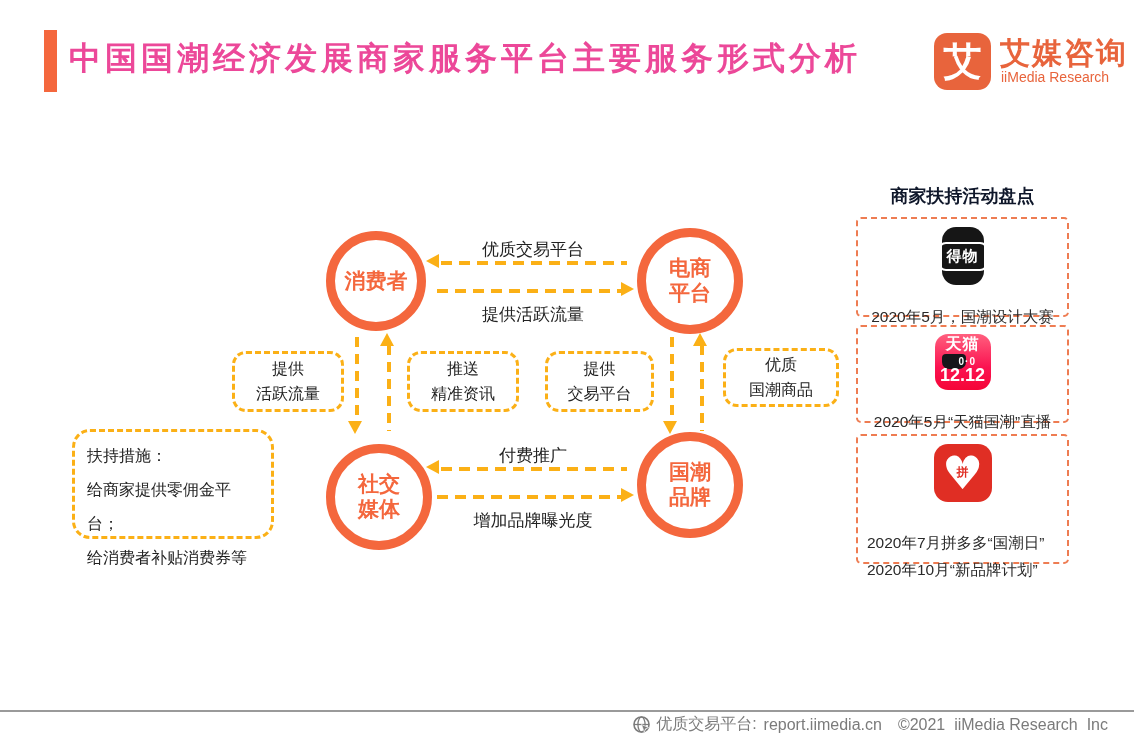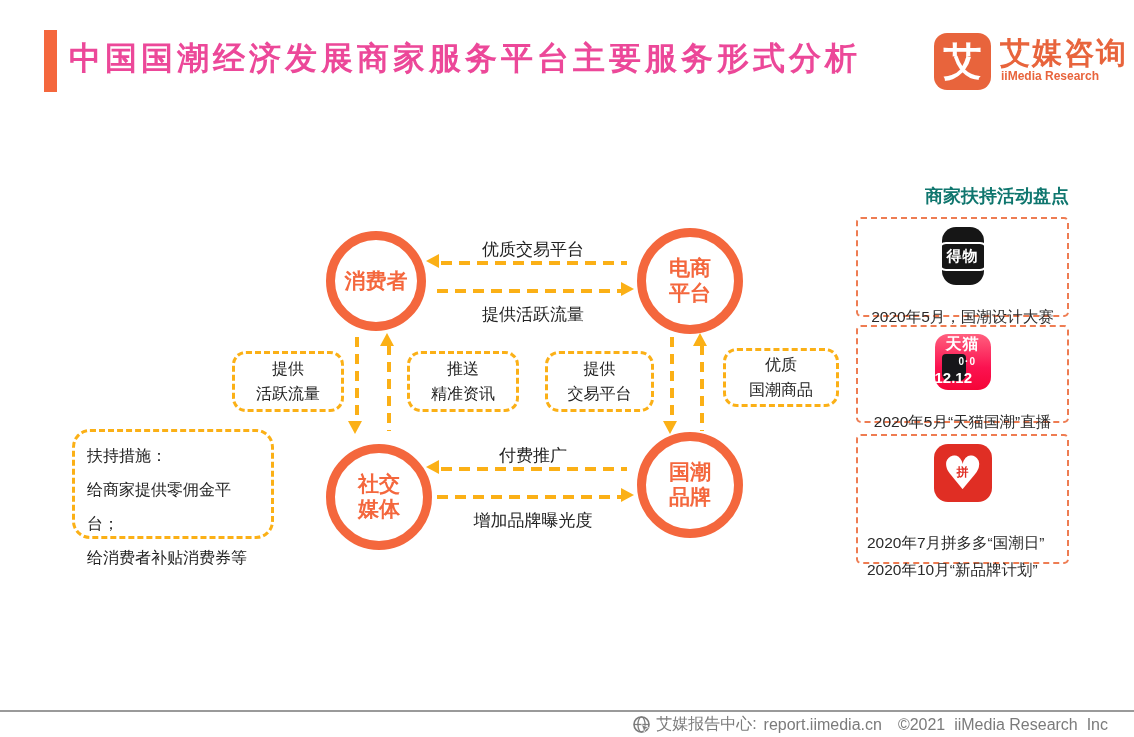--- a/index.html
+++ b/index.html
@@ -5,21 +5,21 @@
   * { margin:0; padding:0; box-sizing:border-box; }
   html,body { background:#fff; }
   body { font-family:"Liberation Sans","DejaVu Sans",sans-serif; }
   #canvas { position:relative; width:1134px; height:737px; background:#fff; overflow:hidden; margin:0 auto; }
 
   
   .accent-bar { position:absolute; left:44px; top:30px; width:13px; height:62px; background:#F4673D; }
   .page-title { position:absolute; left:69px; top:37px; font-size:32px; font-weight:bold; letter-spacing:4px; color:#ec4899; white-space:nowrap; }
   .logo-mark { position:absolute; left:934px; top:33px; width:57px; height:57px; background:#E8643C; border-radius:13px; color:#fff; font-size:38px; font-weight:bold; display:flex; align-items:center; justify-content:center; }
   .logo-cn { position:absolute; left:1000px; top:33px; font-size:30px; font-weight:bold; letter-spacing:2px; color:#E8643C; white-space:nowrap;text-align:right; }
-  .logo-en { position:absolute; left:1001px; top:69px; font-size:12px; font-weight:bold; color:#E8643C; white-space:nowrap; }
+  .logo-en { position:absolute; left:1001px; top:69px; font-size:14px; font-weight:normal; color:#E8643C; white-space:nowrap; }
 
   
   .node { position:absolute; border:9px solid #F4673D; border-radius:50%; background:#fff; color:#F4673D; font-weight:bold; font-size:21px; line-height:1.18; display:flex; align-items:center; justify-content:center; text-align:center; white-space:pre-line; }
   .n-consumer  { left:326px; top:231px; width:100px; height:100px; }
   .n-ecom      { left:637px; top:228px; width:106px; height:106px; }
   .n-social    { left:326px; top:444px; width:106px; height:106px; }
   .n-brand     { left:637px; top:432px; width:106px; height:106px; }
 
   
   .dash-h { position:absolute; height:4px; background:repeating-linear-gradient(90deg,#FBB016 0 11px,transparent 11px 18px); }
@@ -35,37 +35,37 @@
   
   .gold-box { position:absolute; border:3px dashed #FBB016; border-radius:14px; background:#fff; font-size:16px; color:#222; line-height:1.55; display:flex; align-items:center; justify-content:center; text-align:center; white-space:pre-line; }
   .b1 { left:232px; top:351px; width:112px; height:61px; }
   .b2 { left:407px; top:351px; width:112px; height:61px; }
   .b3 { left:545px; top:351px; width:109px; height:61px; }
   .b4 { left:723px; top:348px; width:116px; height:59px; }
 
   .support-box { position:absolute; left:72px; top:429px; width:202px; height:110px; border:3px dashed #FBB016; border-radius:18px; padding:7px 12px; font-size:16px; color:#222; line-height:34px; white-space:pre-line; }
 
   
-  .sidebar-title { position:absolute; left:856px; top:184px; width:213px; text-align:right; font-size:18px; font-weight:bold; color:#0f766e; }
+  .sidebar-title { position:absolute; left:856px; top:184px; width:213px; text-align:center; font-size:18px; font-weight:bold; color:#0f172a; }
   .card { position:absolute; left:856px; width:213px; border:2px dashed #EE7C52; border-radius:5px; background:#fff; }
   .card1 { top:217px; height:100px; }
   .card2 { top:325px; height:98px; }
   .card3 { top:434px; height:130px; }
   .card-caption { position:absolute; width:100%; text-align:center; font-size:15.5px; color:#2a2a2a; white-space:nowrap;margin-top:19px; }
   .cap1 { top:69px; }
   .cap2 { top:66px; }
   .cap3 { top:74px; left:9px; width:196px; text-align:left; line-height:27px; white-space:normal; }
 
   .applogo { position:absolute; left:50%; transform:translateX(-50%); }
   .dewu { top:8px; width:42px; height:58px; border-radius:14px; background:#161616; display:flex; align-items:center; justify-content:center; }
   .dewu-inner { border:2.5px solid #fff; border-radius:8px; padding:3px 7px; color:#fff; font-weight:bold; font-size:15px; letter-spacing:1px; white-space:nowrap; }
   .tmall { top:7px; width:56px; height:56px; border-radius:13px; background:linear-gradient(180deg,#ff5f7e 0%,#fb1250 60%,#f50537 100%); }
   .tmall-top { margin-top:0; text-align:center; color:#fff; font-size:16px; font-weight:bold; letter-spacing:1px; }
-  .tmall-cat { position:absolute; top:20px; left:7px; right:25px; height:27px; background:#16161a; border-radius:4px 4px 7px 7px; color:#fff; font-size:10px; font-weight:bold; text-align:center; line-height:15px; letter-spacing:1px;padding-left:17px; }
-  .tmall-bottom { position:absolute; bottom:4px; width:100%; text-align:left; color:#fff; font-size:15px; font-weight:bold; }
+  .tmall-cat { position:absolute; top:20px; left:7px; right:25px; height:15px; background:#16161a; border-radius:4px 4px 7px 7px; color:#fff; font-size:10px; font-weight:bold; text-align:center; line-height:15px; letter-spacing:1px;padding-left:17px; }
+  .tmall-bottom { position:absolute; bottom:4px; width:100%; text-align:center; color:#fff; font-size:18px; font-weight:bold; }
   .pdd { top:8px; width:58px; height:58px; border-radius:14px; background:#E02E24; display:flex; align-items:center; justify-content:center; }
   .pdd-heart { color:#fff; font-size:46px; line-height:1; font-family:"DejaVu Sans",sans-serif; }
   .pdd-char { position:absolute; top:20px; left:50%; transform:translateX(-50%); color:#E02E24; font-size:12px; font-weight:bold; }
 
   
   .footer-line { position:absolute; left:0; top:710px; width:1134px; height:2px; background:#9a9a9a; }
   .footer-row { position:absolute; top:714px; right:26px; display:flex; align-items:center; font-size:16px; color:#7b7b7b; }
   .footer-row .globe { margin-right:5px; display:inline-flex; }
   .f-url { margin-left:7px; }
   .f-copy { margin-left:16px; white-space:pre; }
@@ -157,18 +157,18 @@
   <div class="footer-line"></div>
   <div class="footer-row">
     <span class="globe">
       <svg width="19" height="19" viewBox="0 0 24 24">
         <circle cx="12" cy="12" r="9.5" fill="none" stroke="#7b7b7b" stroke-width="2"></circle>
         <ellipse cx="12" cy="12" rx="4.5" ry="9.5" fill="none" stroke="#7b7b7b" stroke-width="1.6"></ellipse>
         <line x1="2.5" y1="12" x2="21.5" y2="12" stroke="#7b7b7b" stroke-width="1.6"></line>
         <path d="M12 12 L21 16 L17 17.5 L15.5 21.5 Z" fill="#7b7b7b" stroke="#fff" stroke-width="0.8"></path>
       </svg>
     </span>
-    <span>艾媒报告中心:</span>
+    <span>优质交易平台:</span>
     <span class="f-url">report.iimedia.cn</span>
     <span class="f-copy">©2021  iiMedia Research  Inc</span>
   </div>
 
 </div>
 
 </body></html>

